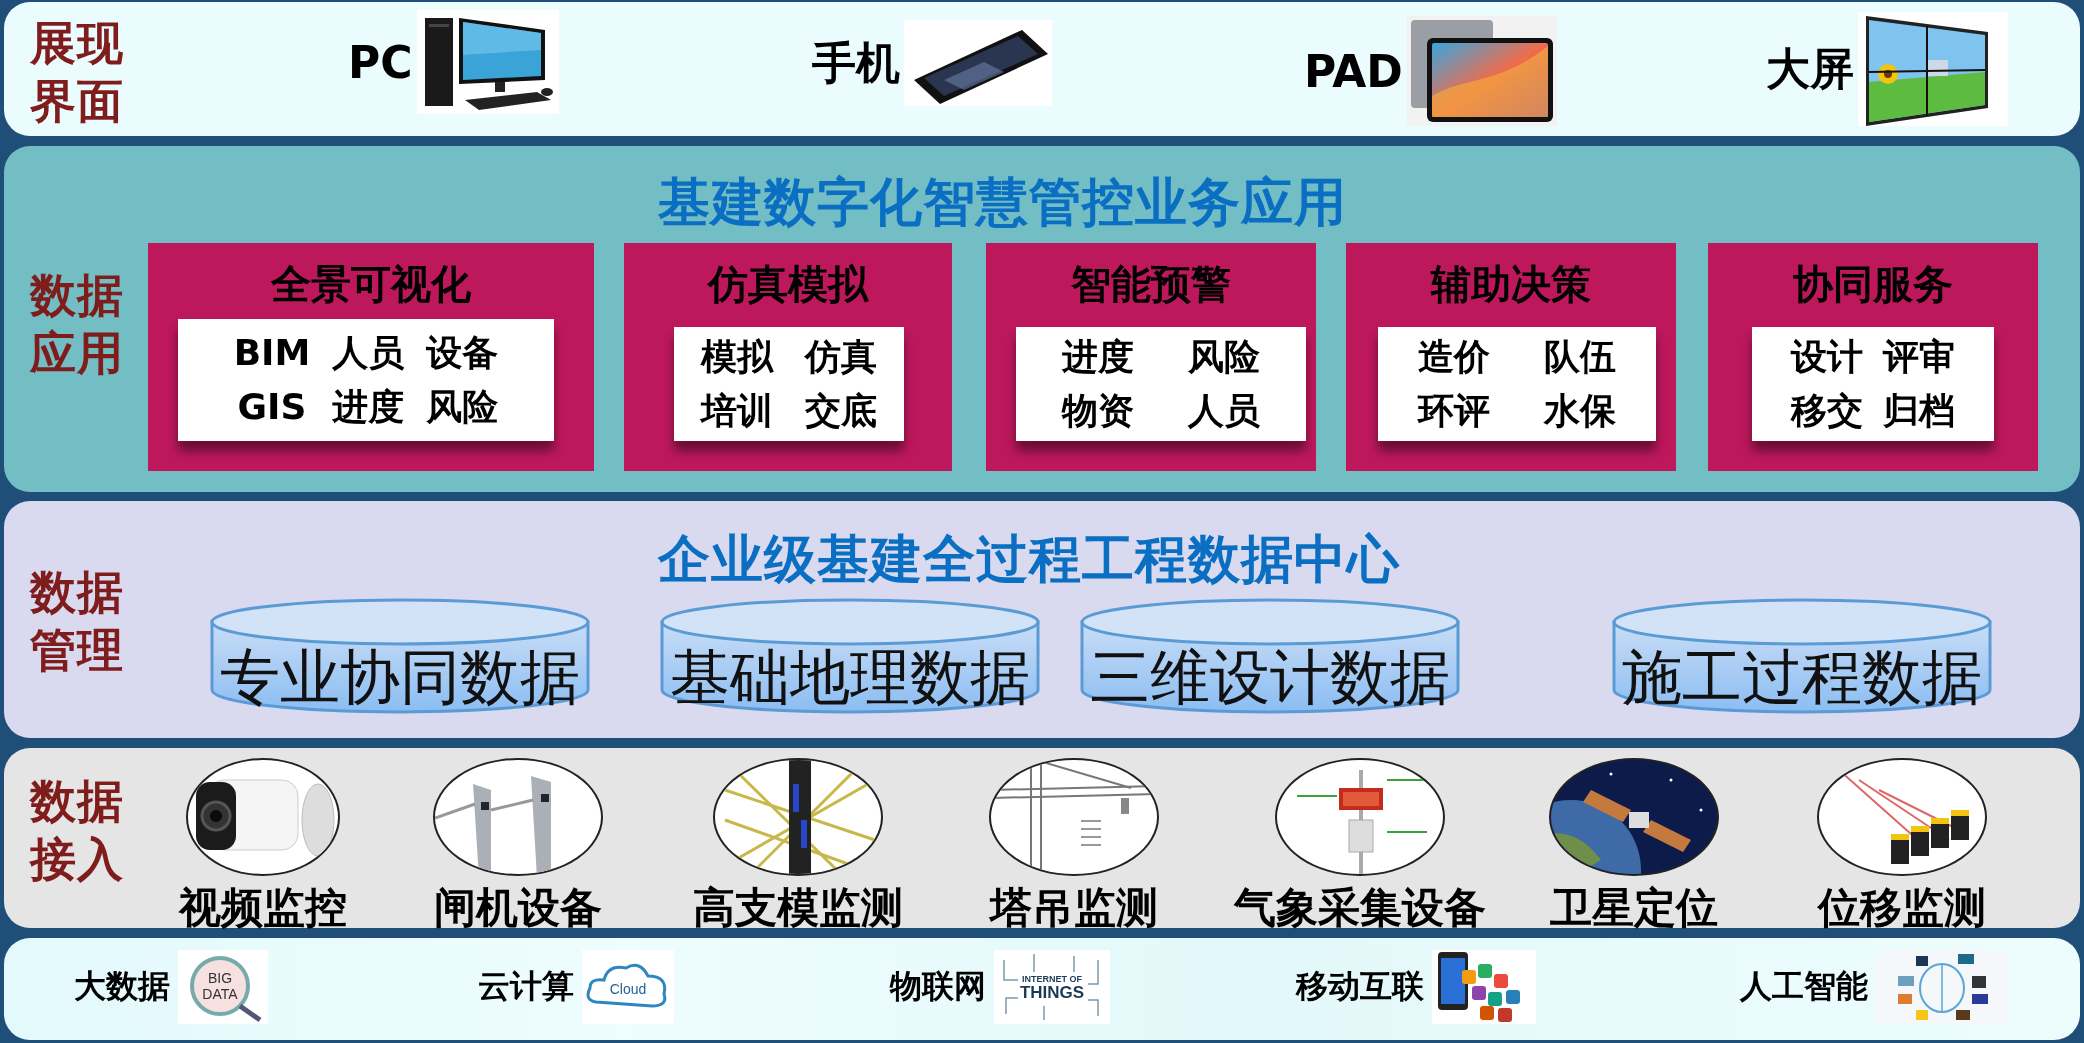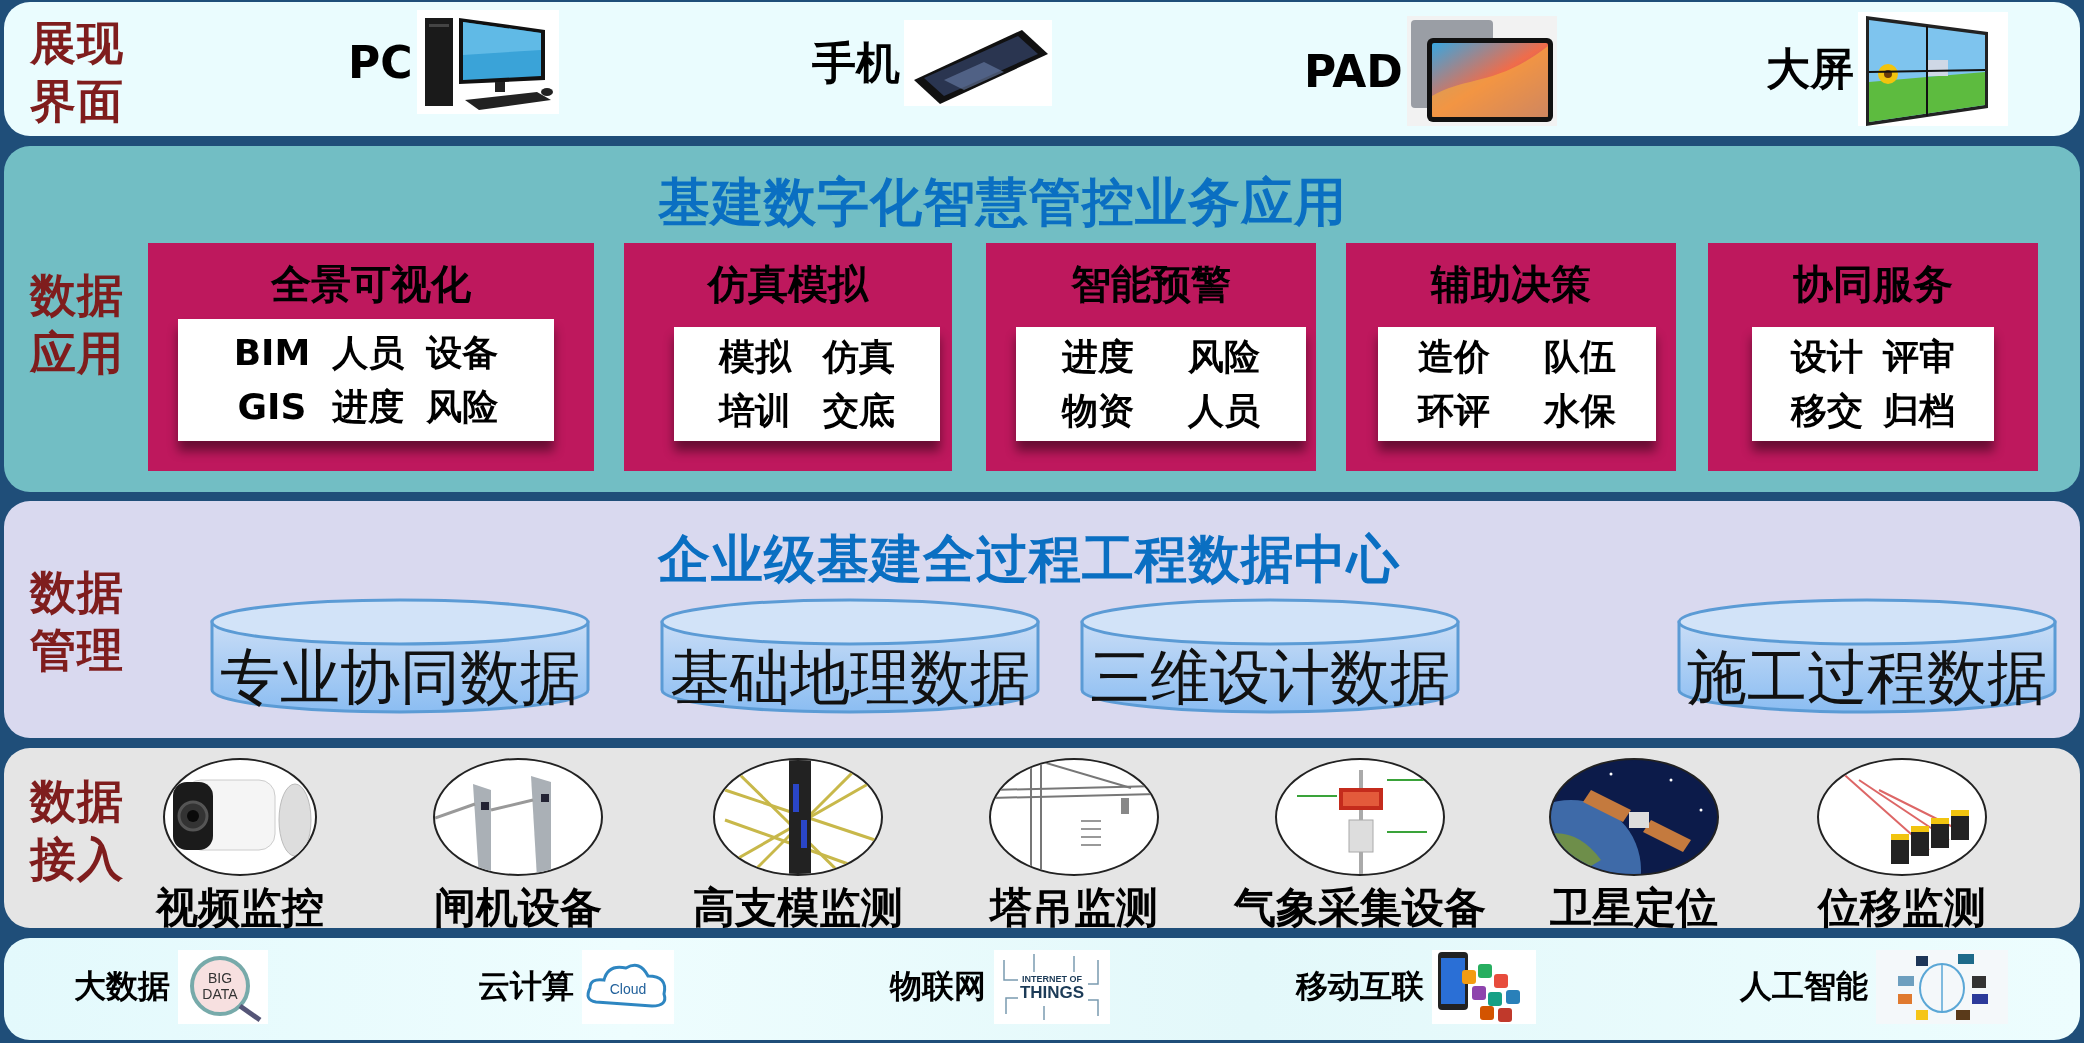--- a/index.html
+++ b/index.html
@@ -131,21 +131,21 @@
       <span>人员</span>
       <span>设备</span>
       <span>GIS</span>
       <span>进度</span>
       <span>风险</span>
     </div>
   </div>
 
   <div class="app-card" style="left:620px; width:328px;">
     <div class="ctitle bold">仿真模拟</div>
-    <div class="app-inner" style="left:50px; width:266px; top:84px; height:114px;">
+    <div class="app-inner" style="left:50px; width:230px; top:84px; height:114px;">
       <span>模拟</span>
       <span>仿真</span>
       <span>培训</span>
       <span>交底</span>
     </div>
   </div>
 
   <div class="app-card" style="left:982px; width:330px;">
     <div class="ctitle bold">智能预警</div>
     <div class="app-inner" style="left:30px; width:290px; top:84px; height:114px; column-gap:54px;">
@@ -207,36 +207,36 @@
   </div>
 
   <div class="cyl" style="left:1076px;">
     <svg width="380" height="116" viewBox="0 0 380 116">
       <path d="M2 24 L2 92 A188 22 0 0 0 378 92 L378 24 Z" fill="url(#cylg)" stroke="#5B9BD5" stroke-width="3"></path>
       <ellipse cx="190" cy="24" rx="188" ry="22" fill="#D2E3F8" stroke="#5B9BD5" stroke-width="3"></ellipse>
     </svg>
     <div class="ctext">三维设计数据</div>
   </div>
 
-  <div class="cyl" style="left:1673px;">
+  <div class="cyl" style="left:1608px;">
     <svg width="380" height="116" viewBox="0 0 380 116">
       <path d="M2 24 L2 92 A188 22 0 0 0 378 92 L378 24 Z" fill="url(#cylg)" stroke="#5B9BD5" stroke-width="3"></path>
       <ellipse cx="190" cy="24" rx="188" ry="22" fill="#D2E3F8" stroke="#5B9BD5" stroke-width="3"></ellipse>
     </svg>
     <div class="ctext">施工过程数据</div>
   </div>
 </div>
 
 <div class="band" id="row-access">
   <div class="side-label">
     <div>数据</div>
     <div>接入</div>
   </div>
 
-  <div class="sensor" style="left:116px;">
+  <div class="sensor" style="left:139px;">
     <div class="circ" style="width:154px;">
       <svg width="154" height="118" viewBox="0 0 154 118">
         <rect x="20" y="20" width="90" height="70" rx="16" fill="#f5f5f5" stroke="#ccc"></rect>
         <rect x="8" y="22" width="40" height="68" rx="14" fill="#1b1b1b"></rect>
         <circle cx="28" cy="56" r="14" fill="#333" stroke="#555" stroke-width="3"></circle>
         <circle cx="28" cy="56" r="6" fill="#0a0a0a"></circle>
         <ellipse cx="130" cy="60" rx="16" ry="36" fill="#ddd" stroke="#bbb"></ellipse>
       </svg>
     </div>
     <div class="slabel">视频监控</div>

